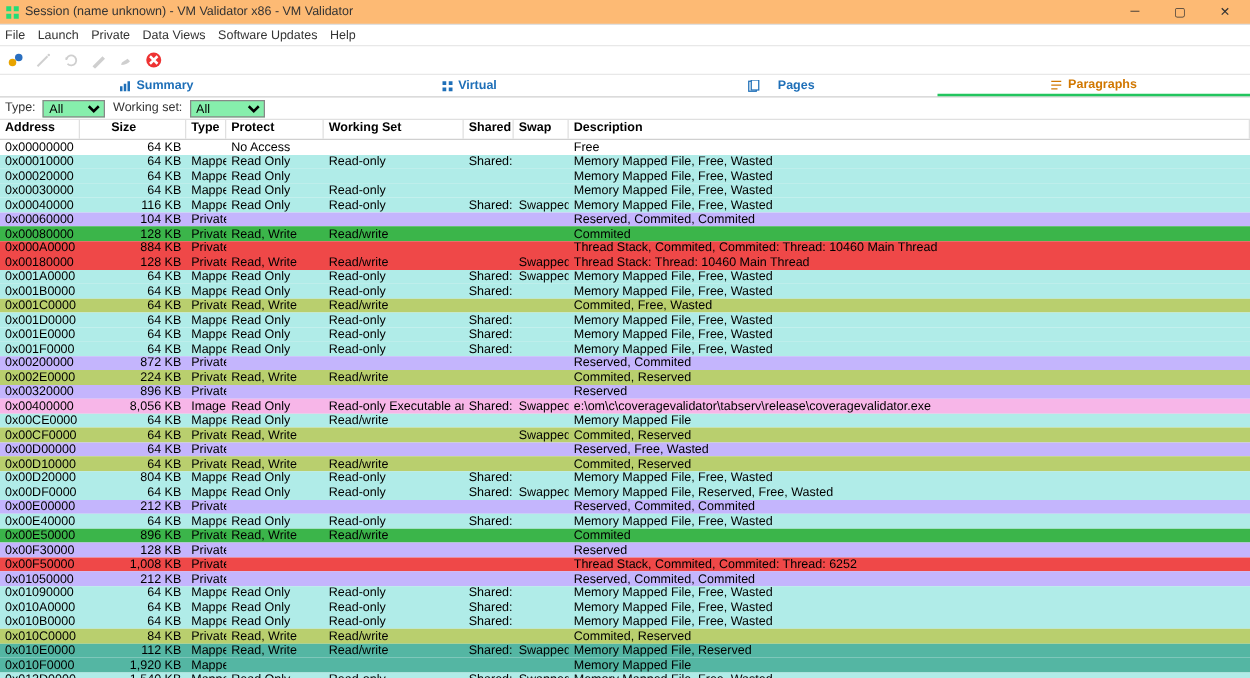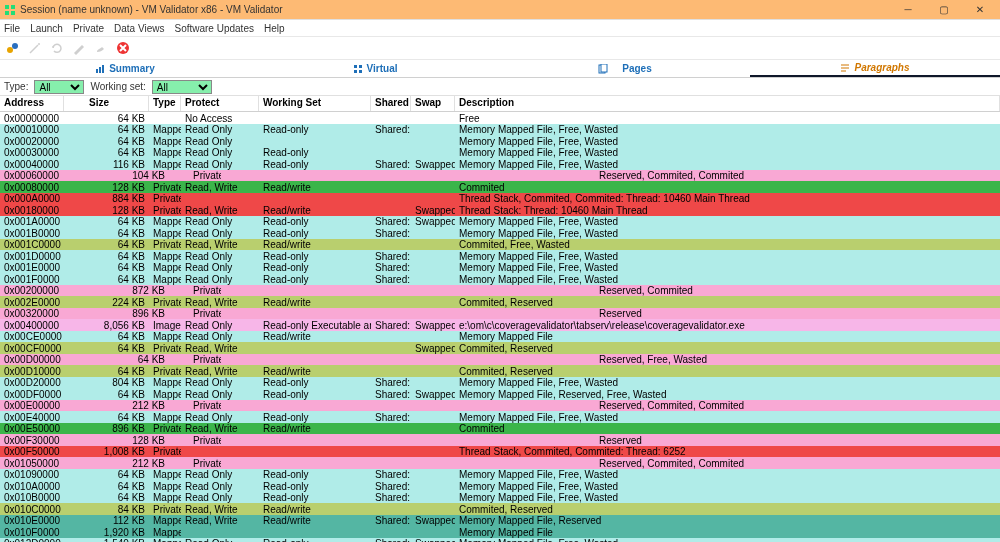--- a/index.html
+++ b/index.html
@@ -19,21 +19,21 @@
 .toolbar .tbtn { width: 18px; height: 18px; display: flex; align-items: center; justify-content: center; cursor: pointer; }
 .toolbar .tbtn svg { width: 14px; height: 14px; }
 .toolbar .tbtn.disabled { opacity: 0.35; }
 
 .tabbar { height: 18px; display: flex; border-bottom: 1px solid #d0d0d0; }
 .tabbar .tab { flex: 1; display: flex; align-items: center; justify-content: center; gap: 4px; font-size: 10px; font-weight: bold; cursor: pointer; position: relative; }
 .tabbar .tab .tab-icon { width: 10px; height: 10px; }
 .tabbar .tab.summary { color: #1e6fb8; }
 .tabbar .tab.virtual { color: #1e6fb8; }
 .tabbar .tab.pages { color: #1e6fb8; gap: 14px; }
-.tabbar .tab.paragraphs { color: #d17700; border-bottom: 2px solid #0f172a; font-style: italic; }
+.tabbar .tab.paragraphs { color: #d17700; border-bottom: 2px solid #22c55e; }
 
 .filterbar { height: 18px; display: flex; align-items: center; padding: 0 4px; gap: 6px; font-size: 10px; border-bottom: 1px solid #e0e0e0; }
 .filterbar label { color: #333; }
 .filterbar select { font-size: 10px; height: 14px; border: 1px solid #888; background: #86efac; }
 .filterbar select.type { width: 50px; }
 .filterbar select.ws { width: 60px; }
 
 .table { height: calc(542px - 20px - 16px - 24px - 18px - 18px); overflow-y: auto; overflow-x: hidden; position: relative; }
 .table::-webkit-scrollbar { width: 14px; }
 .table::-webkit-scrollbar-track { background: #f0f0f0; }
@@ -52,21 +52,21 @@
 .c-ws     { width: 112px; }
 .c-shared { width: 40px; }
 .c-swap   { width: 44px; }
 .c-desc   { flex: 1; }
 
 .thead .c-size { text-align: left; }
 
 
 .rc-white  { background: #ffffff; color: #000; }
 .rc-cyan   { background: #b0ece8; color: #000; }
-.rc-yellow { background: #f9a8d4; color: #000; gap: 20px; }
+.rc-yellow { background: #c4b5fd; color: #000; }
 .rc-green  { background: #3bb54a; color: #000; }
 .rc-red    { background: #ef4848; color: #000; }
 .rc-olive  { background: #b9cf6e; color: #000; }
 .rc-pink   { background: #f7b6e8; color: #000; }
 .rc-teal   { background: #54b6a3; color: #000; }
 </style>
 </head>
 <body>
 
 <div class="titlebar">

